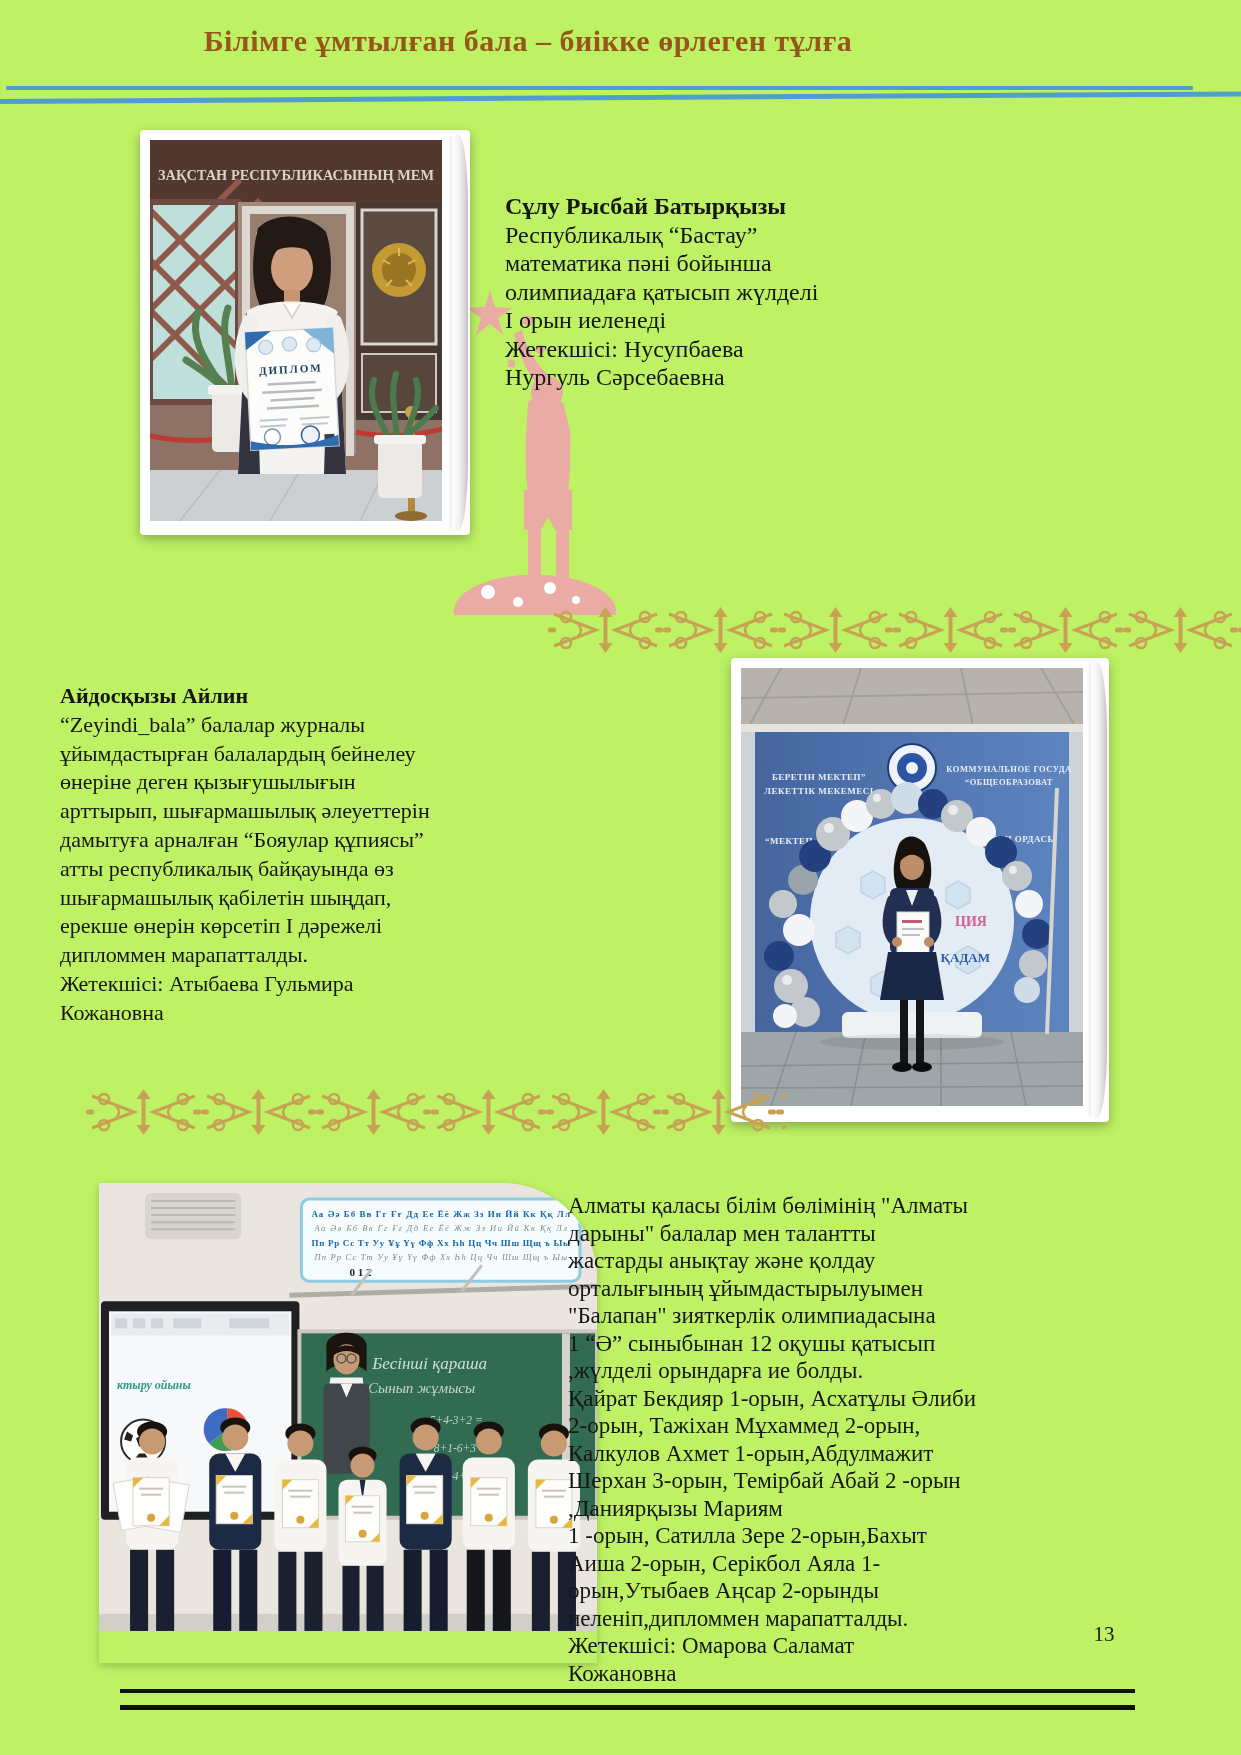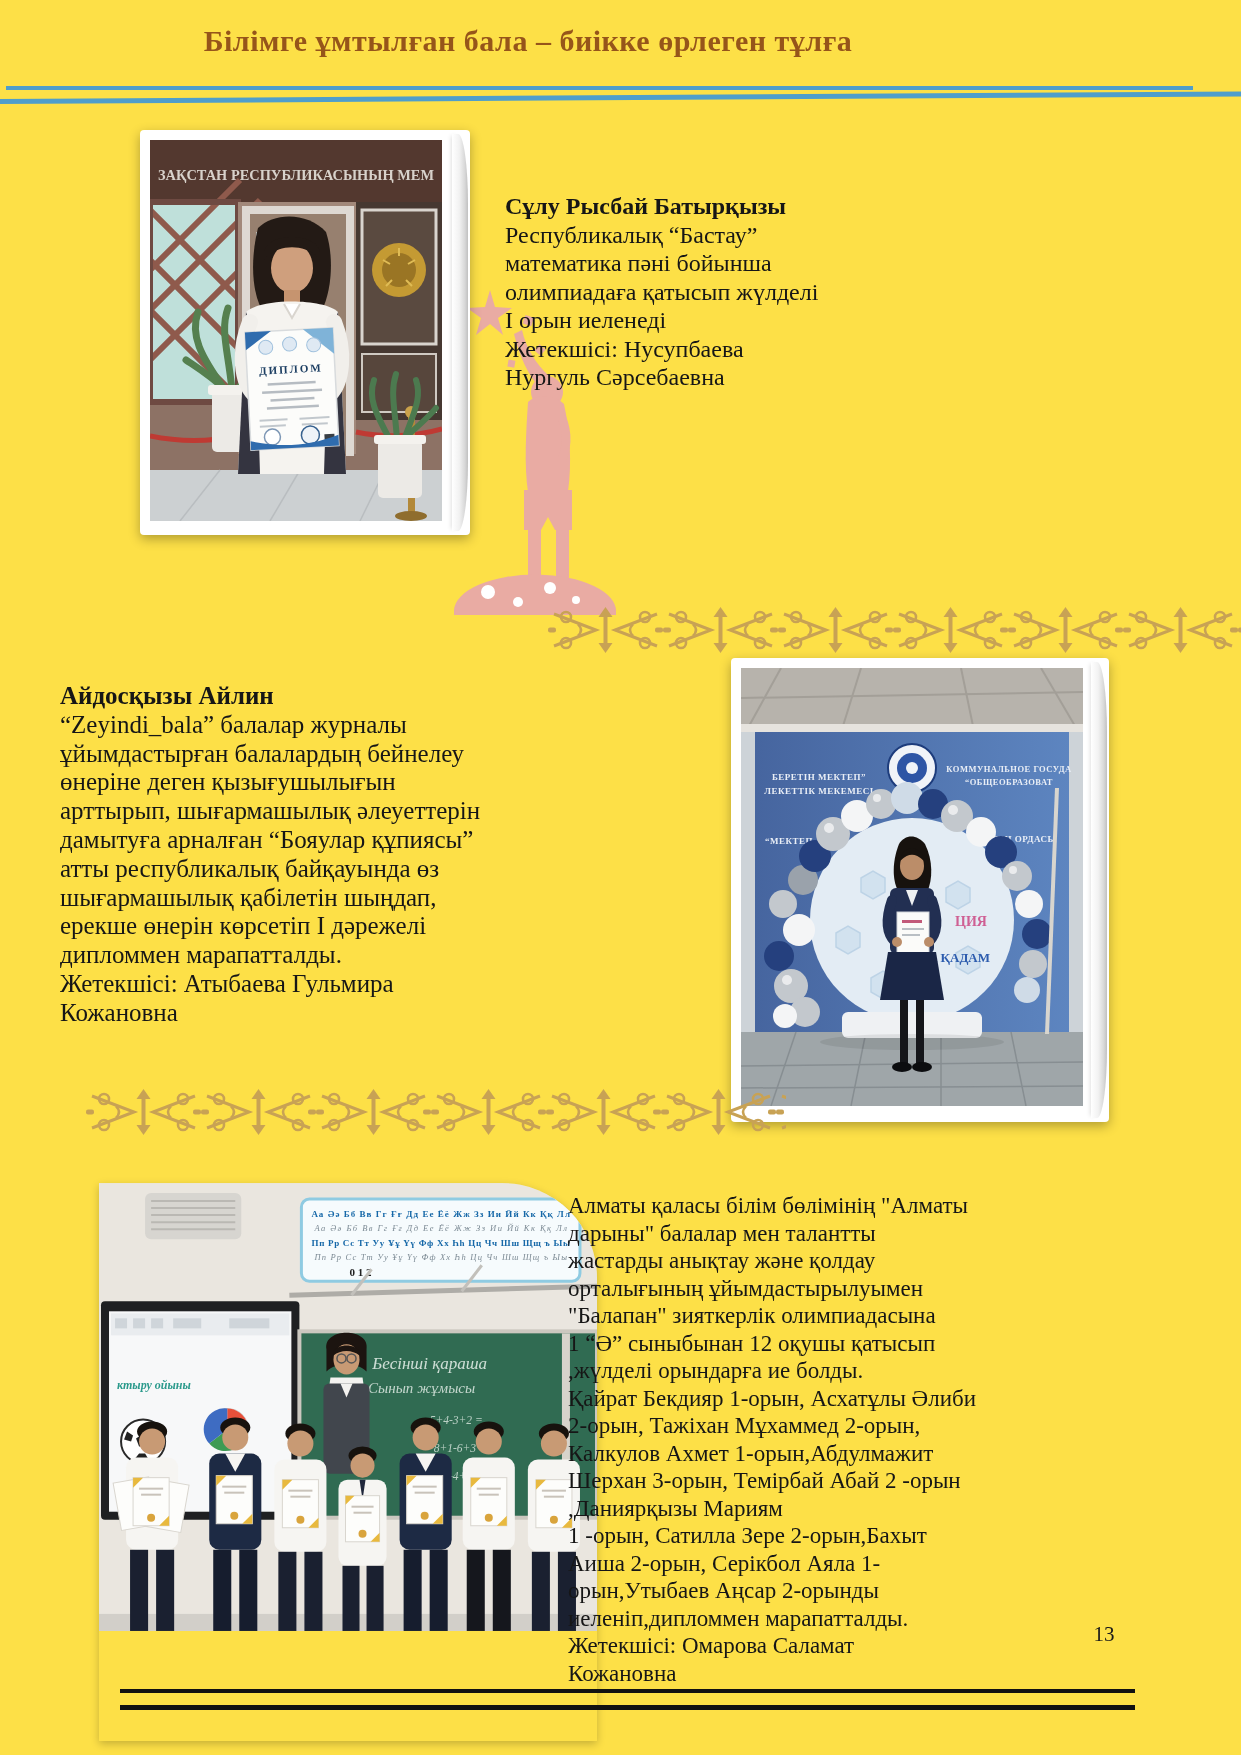--- a/index.html
+++ b/index.html
@@ -1,44 +1,44 @@
 <!DOCTYPE html>
 <html><head>
 <meta charset="utf-8">
 <style>
   html,body { margin:0; padding:0; background:#ffffff; }
   .page {
-    position:relative; width:1241px; height:1755px; background:#fde047;
+    position:relative; width:1241px; height:1755px; background:#bef264;
     overflow:hidden; font-family:"Liberation Serif","DejaVu Serif",serif;
   }
   .page-title {
     position:absolute; top:24px; left:0; width:1056px; text-align:center;
     font-size:30px; font-weight:bold; color:#96551a; letter-spacing:.5px;
   }
   .rule1 { position:absolute; top:86px; left:6px; width:1187px; height:4px; background:#4f9ecb; }
   .rule2 { position:absolute; top:99px; left:-6px; width:1262px; height:5px; background:#4f9ecb;
            transform:rotate(-0.35deg); transform-origin:left center; }
 
   .tblock { position:absolute; text-align:left; color:#161616; z-index:4; }
   .tblock .hd { font-weight:bold; }
   .tblock .ln, .tblock .hd { white-space:nowrap; }
   .text1 { top:192px; left:505px; width:525px; font-size:24px; line-height:28.5px; }
-  .text2 { top:682px; left:60px;  width:670px; font-size:25px; line-height:28.8px; }
+  .text2 { top:682px; left:60px;  width:670px; font-size:22px; line-height:28.8px; }
   .text3 { top:1192px; left:568px; width:625px; font-size:23px; line-height:27.5px; }
 
   .bookpage { position:absolute; background:#fff; border-radius:4px; z-index:3;
     box-shadow:0 4px 12px rgba(0,0,0,.30); }
   .bookpage::after { content:""; position:absolute; top:4px; bottom:4px; right:2px; width:16px;
     background:linear-gradient(90deg,#ffffff 0%,#f2f2f2 45%,#d8d8d8 80%,#c0c0c0 100%);
     border-radius:0 10px 10px 0 / 0 70px 70px 0;
     box-shadow:-3px 0 4px -2px rgba(0,0,0,.12); }
   .bookpage svg { position:absolute; left:10px; top:10px; }
   .photo1 { left:140px; top:130px; width:330px; height:405px; }
   .photo2 { left:731px; top:658px; width:378px; height:464px; }
-  .photo3 { position:absolute; left:99px; top:1183px; width:498px; height:558px;
+  .photo3 { position:absolute; left:99px; top:1183px; width:498px; height:480px;
     border-radius:0 95px 0 0; overflow:hidden; z-index:3;
     box-shadow:0 3px 9px rgba(0,0,0,.22); }
 
   .silhouette { position:absolute; left:450px; top:280px; z-index:1; }
   .ornament { position:absolute; height:48px; z-index:5; }
   .orn1 { left:548px; top:606px; width:693px; }
   .orn2 { left:86px;  top:1088px; width:700px; }
 
   .page-num { position:absolute; left:1082px; top:1622px; width:44px; text-align:center;
     font-size:21px; color:#1a1a1a; z-index:6; }

